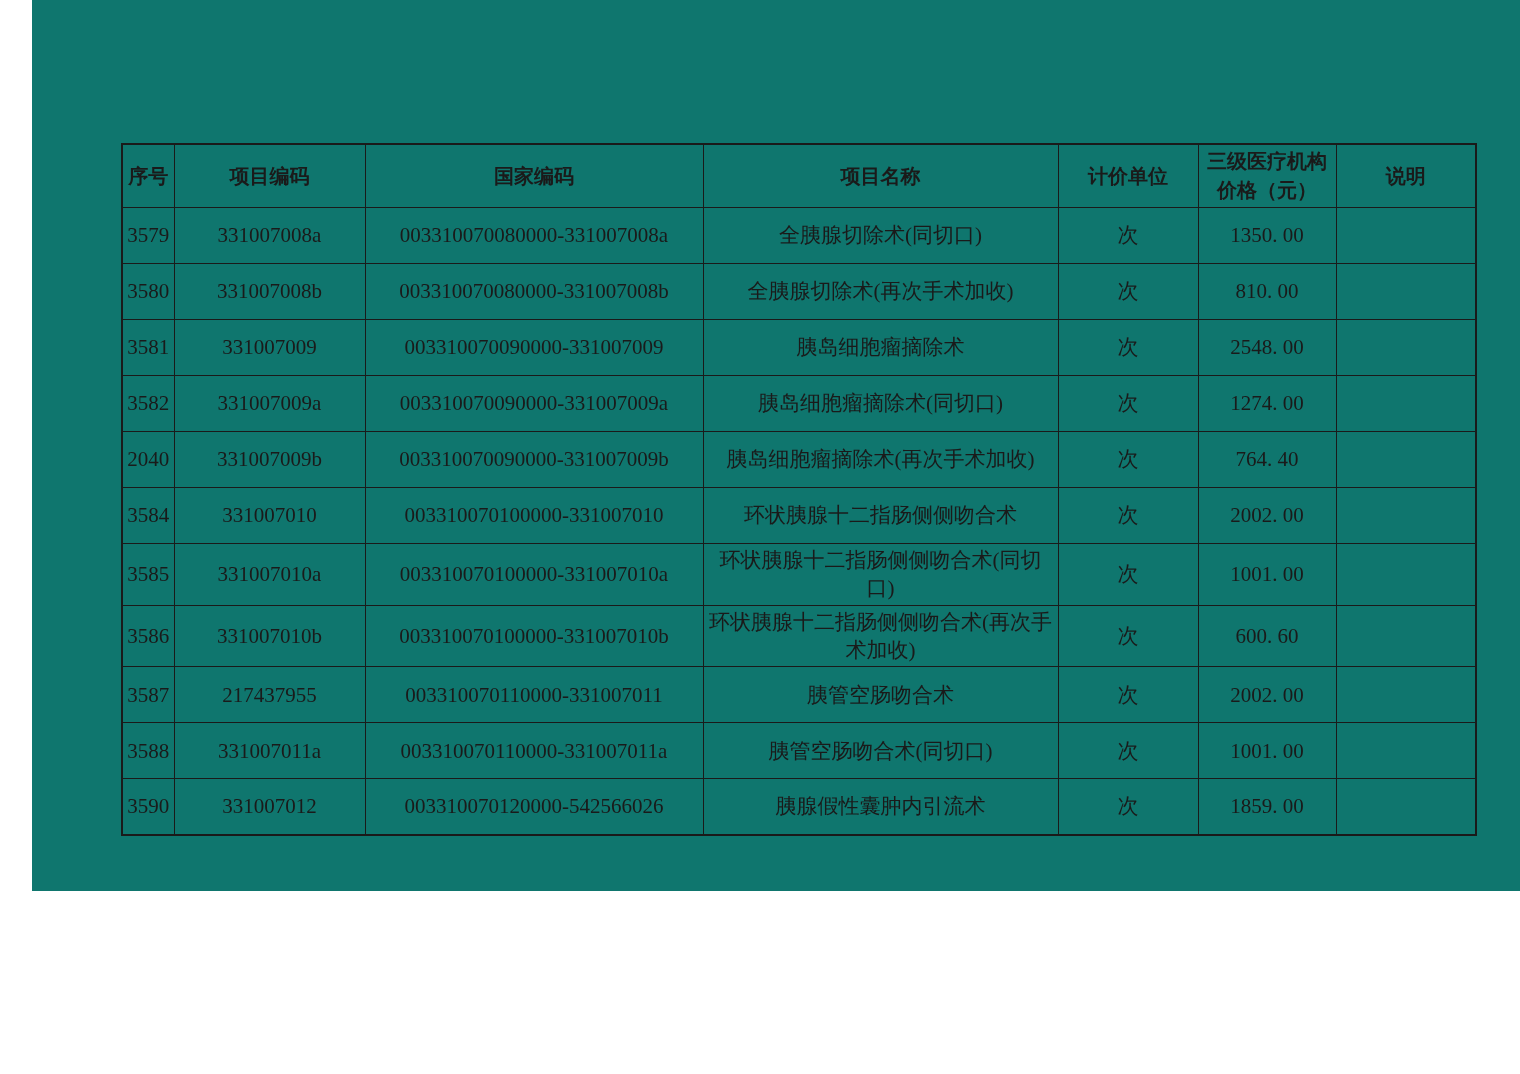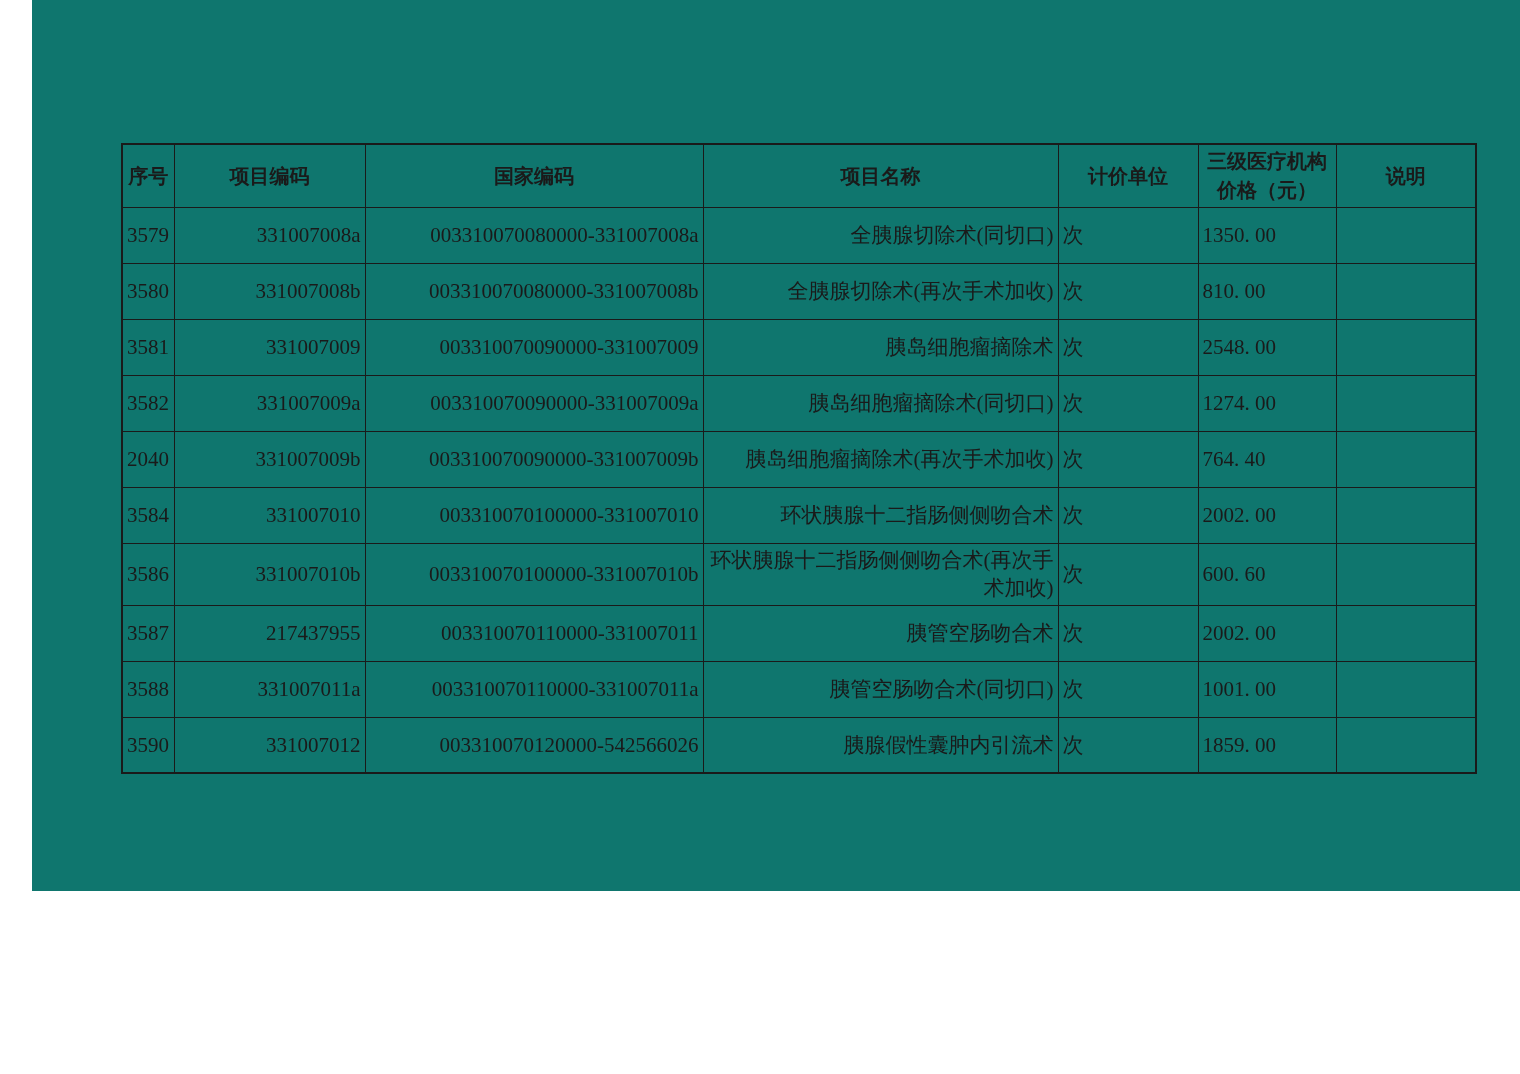--- a/index.html
+++ b/index.html
@@ -45,22 +45,22 @@
     text-align: center;
     white-space: pre-line;
     line-height: 1.45;
     padding: 2px 2px;
   }
   table.price-table td {
     font-size: 21px;
     line-height: 1.35;
     padding: 2px 4px;
   }
-  td.a-left  { text-align: right; padding-left: 6px; padding-right: 3px; }
-  td.a-center { text-align: left; }
+  td.a-left  { text-align: center; padding-left: 6px; padding-right: 3px; }
+  td.a-center { text-align: center; }
   
   col.c0 { width: 52px; }
   col.c1 { width: 191px; }
   col.c2 { width: 338px; }
   col.c3 { width: 355px; }
   col.c4 { width: 140px; }
   col.c5 { width: 138px; }
   col.c6 { width: 140px; }
   .page-footer {
     position: absolute;
@@ -148,20 +148,29 @@
         <tr>
           <td class="c0 a-center">3584</td>
           <td class="c1 a-left">331007010</td>
           <td class="c2 a-left">003310070100000-331007010</td>
           <td class="c3 a-left">环状胰腺十二指肠侧侧吻合术</td>
           <td class="c4 a-center">次</td>
           <td class="c5 a-center">2002. 00</td>
           <td class="c6 a-center"></td>
         </tr>
         <tr>
+          <td class="c0 a-center">3585</td>
+          <td class="c1 a-left">331007010a</td>
+          <td class="c2 a-left">003310070100000-331007010a</td>
+          <td class="c3 a-left">环状胰腺十二指肠侧侧吻合术(同切口)</td>
+          <td class="c4 a-center">次</td>
+          <td class="c5 a-center">1001. 00</td>
+          <td class="c6 a-center"></td>
+        </tr>
+        <tr>
           <td class="c0 a-center">3586</td>
           <td class="c1 a-left">331007010b</td>
           <td class="c2 a-left">003310070100000-331007010b</td>
           <td class="c3 a-left">环状胰腺十二指肠侧侧吻合术(再次手术加收)</td>
           <td class="c4 a-center">次</td>
           <td class="c5 a-center">600. 60</td>
           <td class="c6 a-center"></td>
         </tr>
         <tr>
           <td class="c0 a-center">3587</td>

